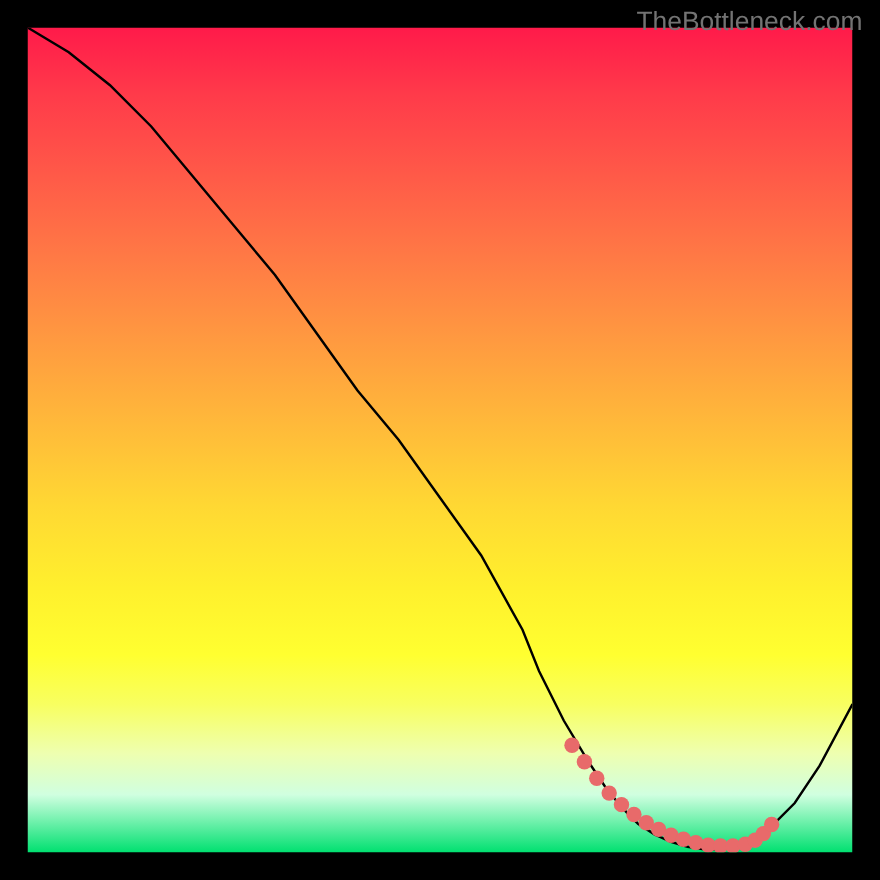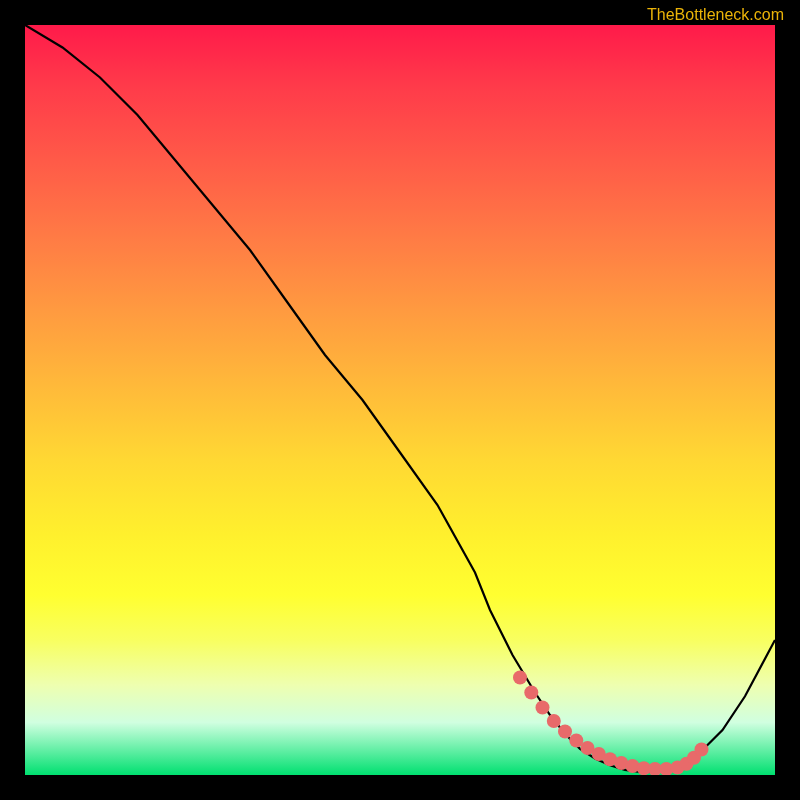--- a/index.html
+++ b/index.html
@@ -7,22 +7,22 @@
     width: 800px;
     height: 800px;
     background: #000;
     position: relative;
     font-family: Arial, sans-serif;
   }
   .attribution {
     position: absolute;
     top: 6px;
     right: 16px;
-    color: #eab308;
-    font-size: 16px;
+    color: #737373;
+    font-size: 24px;
     font-weight: normal;
     z-index: 10;
   }
   .plot-area {
     position: absolute;
     left: 25px;
     top: 25px;
     width: 750px;
     height: 750px;
     overflow: hidden;

